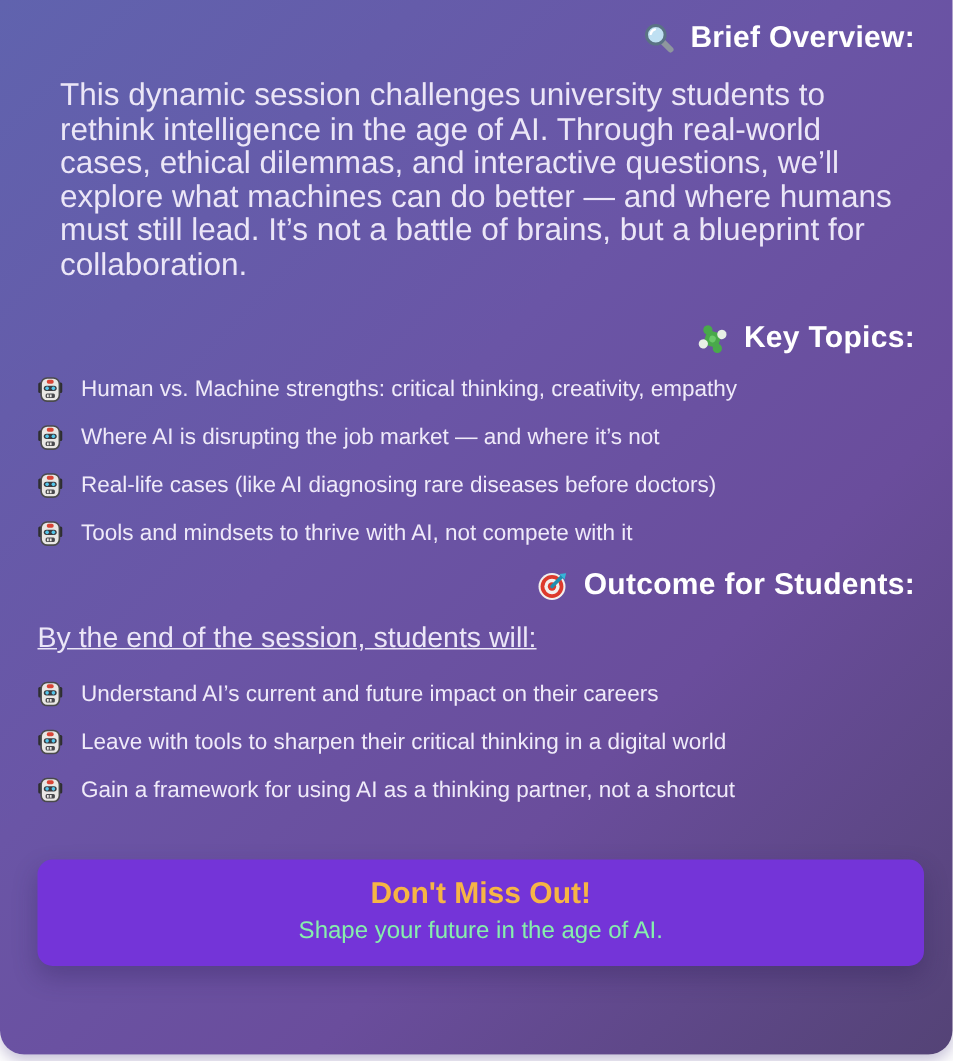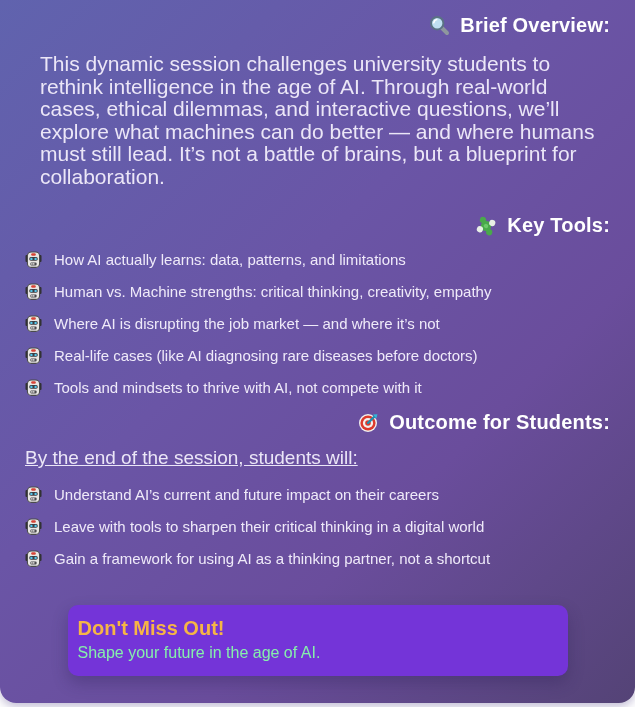--- a/index.html
+++ b/index.html
@@ -44,26 +44,26 @@
     line-height:17px;
   }
   .bullet-list .bicon{flex:0 0 auto;display:inline-flex;margin-top:-1px;}
   .intro-line{
     margin:14px 0 0 0;
     font-size:19px;color:#ebe6f7;line-height:20px;text-decoration:underline;
   }
   .outcome-list{margin-top:18px;}
   .cta{
     margin:38px auto 0 auto;
-    width:500px;
+    width:591px;
     box-sizing:border-box;
     background:#7434d8;
     border-radius:10px;
     padding:12px 10px 14px 10px;
-    text-align:left;
+    text-align:center;
     box-shadow:0 7px 16px rgba(40,25,80,.30);
     cursor:pointer;
   }
   .cta-title{
     margin:0;
     font-size:20px;font-weight:700;color:#f6b545;
   }
   .cta-sub{
     margin:4px 0 0 0;
     font-size:16px;color:#86efac;
@@ -112,31 +112,23 @@
           <g transform="rotate(18 11 11)">
             <rect x="6" y="6" width="10" height="10" rx="2.4" fill="#49a94b"></rect>
             <circle cx="6.2" cy="6.2" r="3.1" fill="#49a94b"></circle>
             <circle cx="16" cy="6.2" r="3.1" fill="#e8efe6"></circle>
             <circle cx="6.2" cy="16" r="3.1" fill="#e8efe6"></circle>
             <circle cx="16" cy="16" r="3.1" fill="#49a94b"></circle>
             <circle cx="11" cy="11" r="2.2" fill="#6cc96a"></circle>
           </g>
         </svg>
       </span>
-      <span>Key Tools:</span>
+      <span>Key Topics:</span>
     </h2>
     <ul class="bullet-list">
-      <li>
-        <span class="bicon">
-            <svg width="17" height="17" viewBox="0 0 17 17">
-              <use href="#robot-head"></use>
-            </svg>
-          </span>
-        <span>How AI actually learns: data, patterns, and limitations</span>
-      </li>
       <li>
         <span class="bicon">
             <svg width="17" height="17" viewBox="0 0 17 17">
               <use href="#robot-head"></use>
             </svg>
           </span>
         <span>Human vs. Machine strengths: critical thinking, creativity, empathy</span>
       </li>
       <li>
         <span class="bicon">

